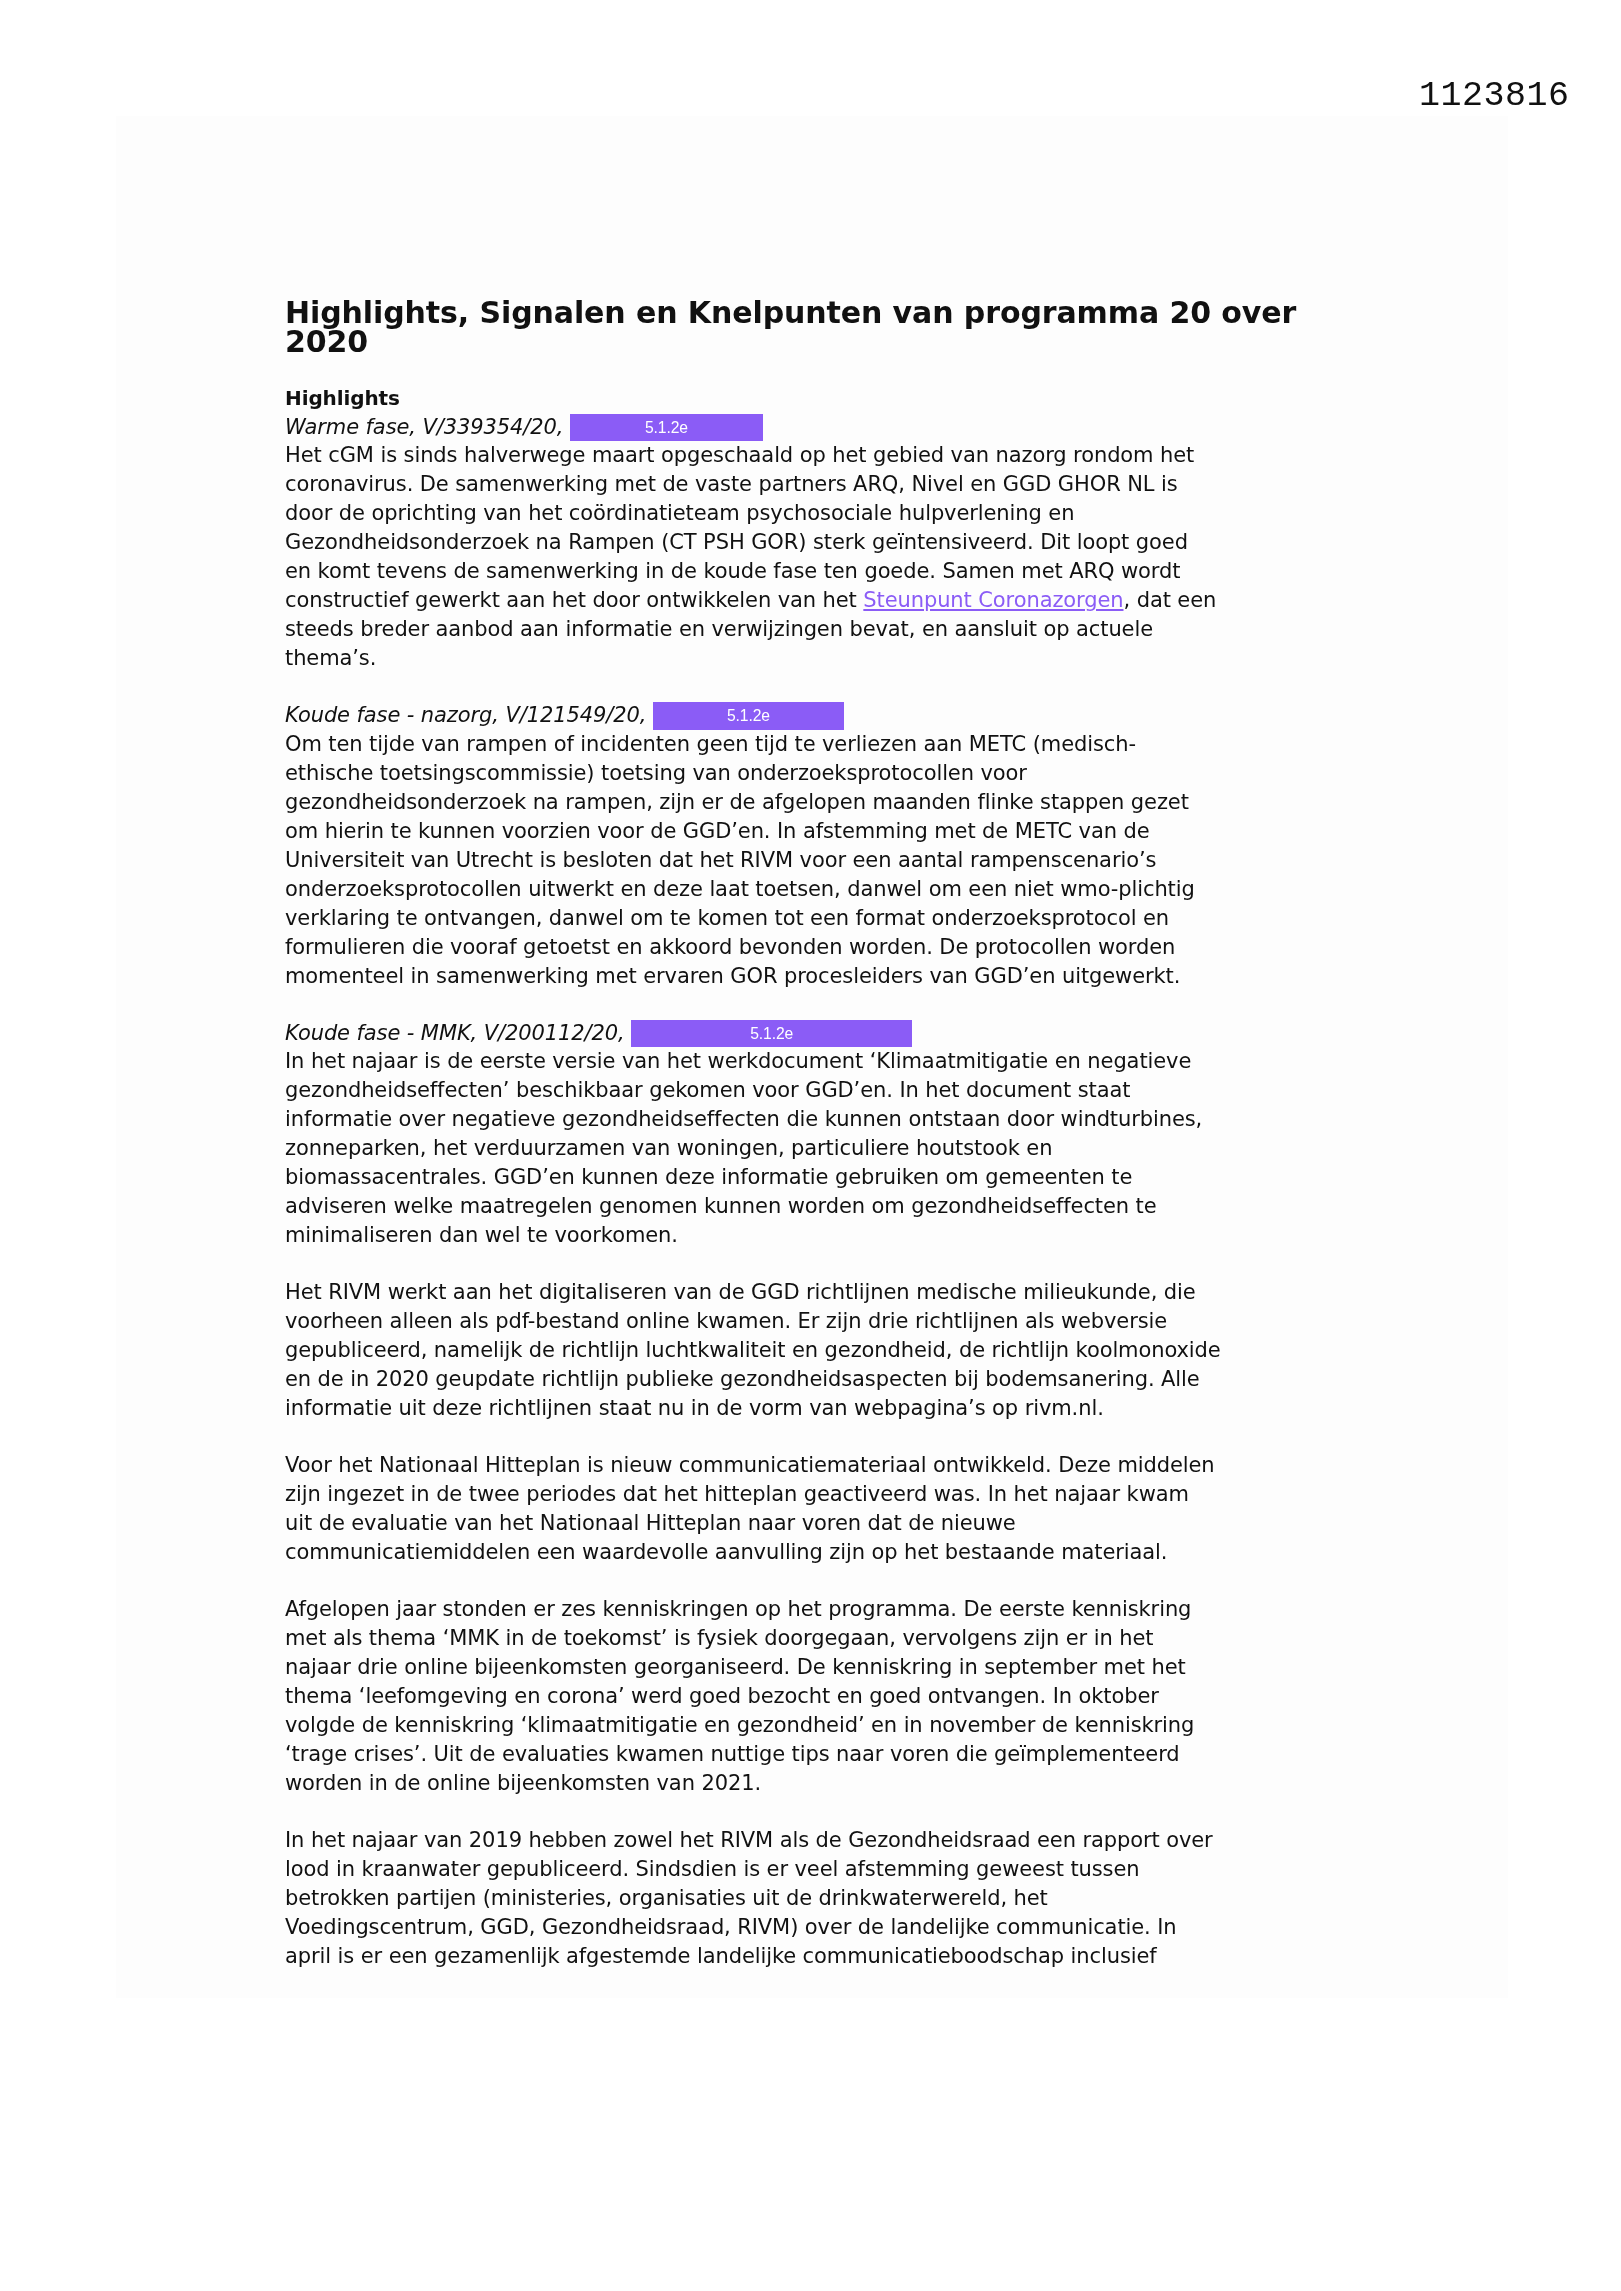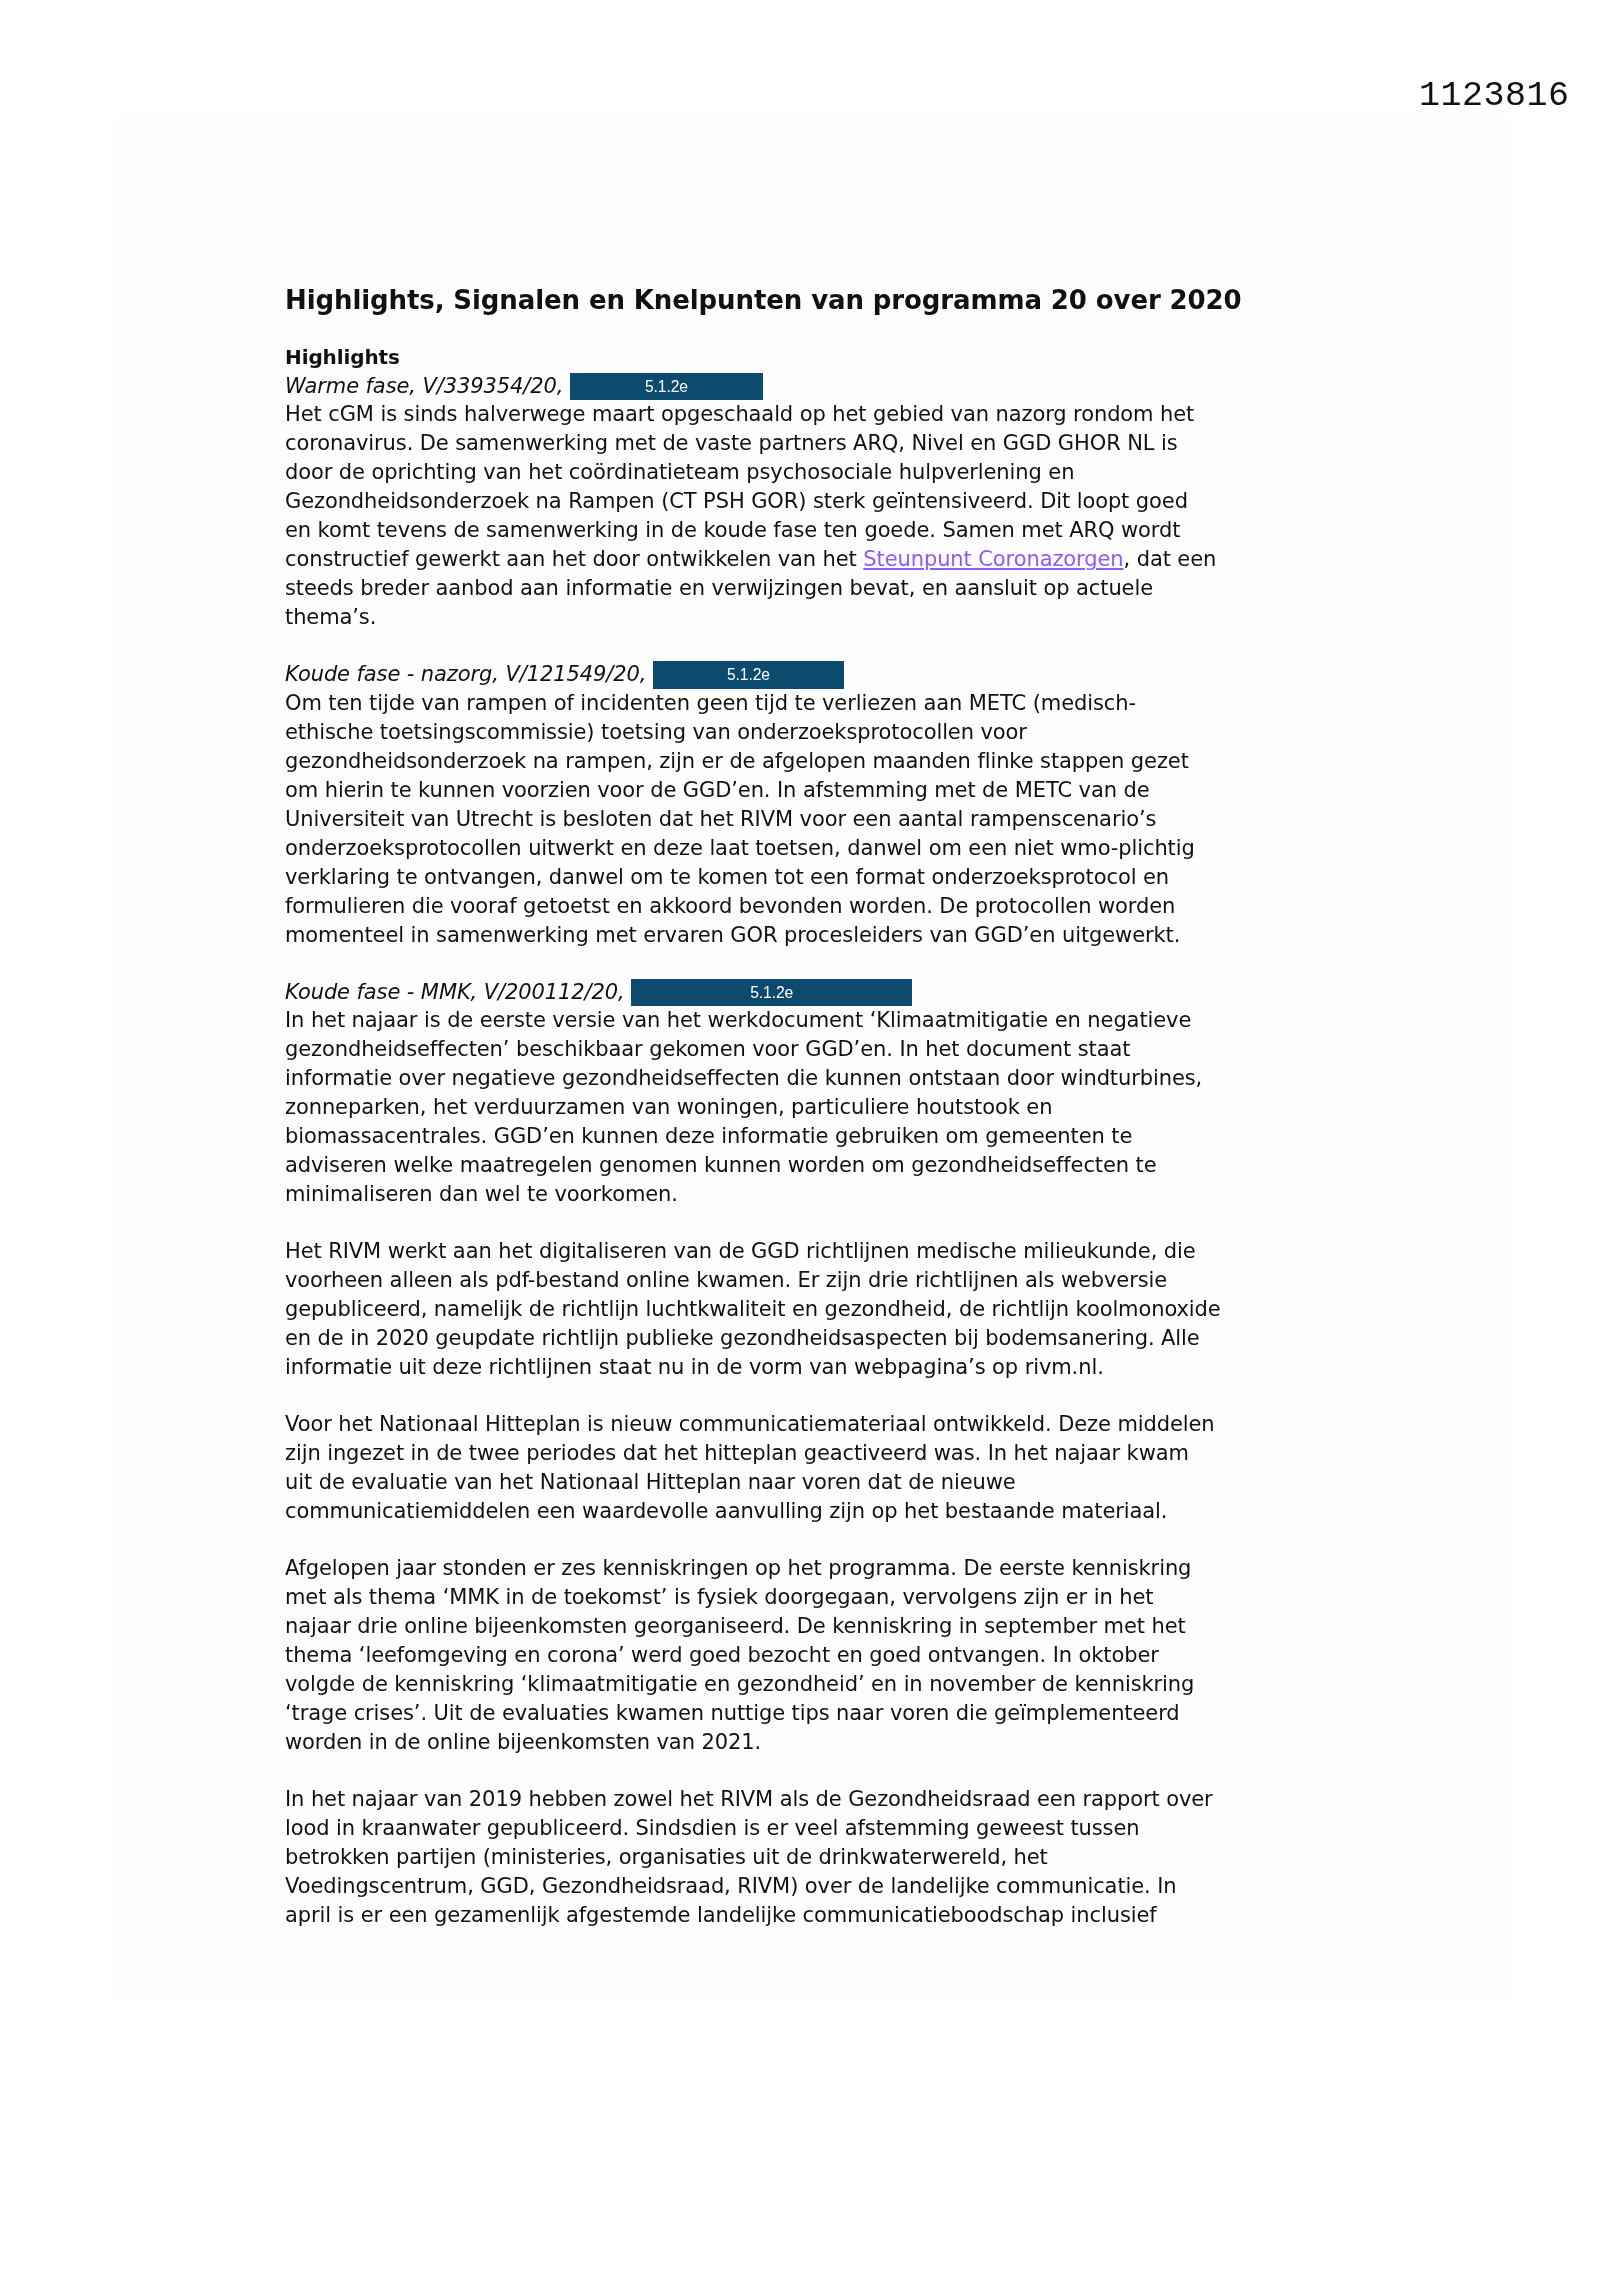--- a/index.html
+++ b/index.html
@@ -36,39 +36,39 @@
       position: absolute;
       top: 282px;
       left: 285px;
       width: 1078px;
       font-size: 21px;
       line-height: 29px;
       letter-spacing: -0.1px;
     }
     .title {
       font-weight: bold;
-      font-size: 26px;
-      margin: 4px 0 28px 0;
+      font-size: 30px;
+      margin: 16px 0 28px 0;
       line-height: 29px;
     }
     .section-heading {
       font-weight: bold;
       font-size: 20px;
       line-height: 29px;
       margin: 0;
     }
     .subhead {
       font-style: italic;
       margin: 0;
       line-height: 28px;
       white-space: nowrap;
     }
     .redaction {
       display: inline-block;
-      background: #0c4a6e;
+      background: #8b5cf6;
       color: #ffffff;
       font-family: "Liberation Sans", sans-serif;
       font-style: normal;
       font-size: 15.7px;
       line-height: 27.4px;
       height: 27.4px;
       text-align: center;
       vertical-align: top;
       margin-top: 1px;
     }

